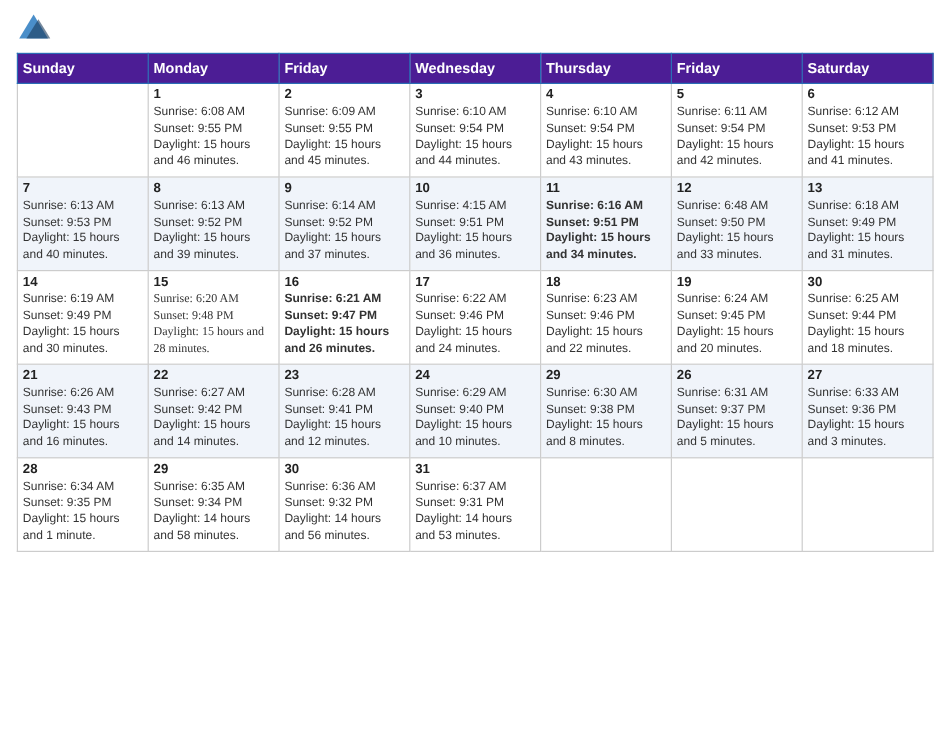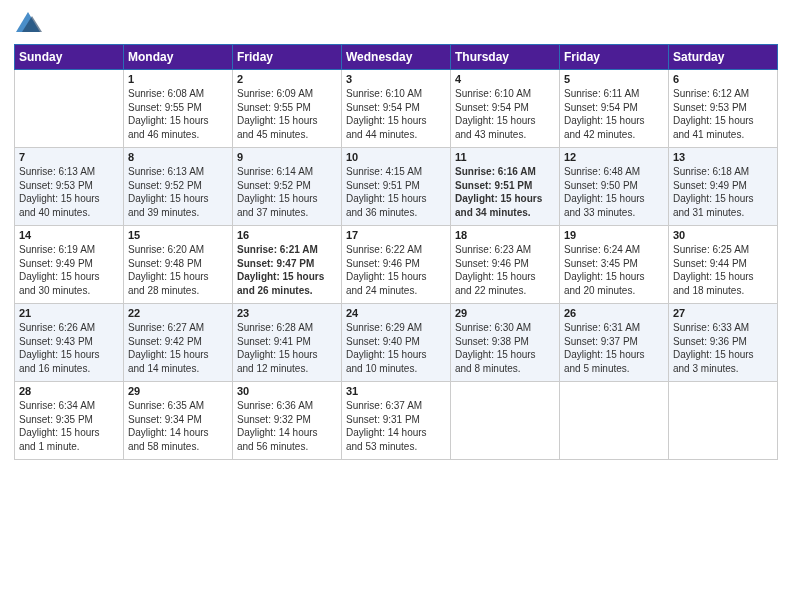--- a/index.html
+++ b/index.html
@@ -211,21 +211,21 @@
         </tr>
         <tr>
           <td>
             <span class="day-num">14</span>
             <div class="cell-text" style="white-space: pre-line;">Sunrise: 6:19 AM
 Sunset: 9:49 PM
 Daylight: 15 hours and 30 minutes.</div>
           </td>
           <td>
             <span class="day-num">15</span>
-            <div class="cell-text" style="white-space: pre-line;">Sunrise: 6:20 AM
+            <div class="cell-text" style="white-space: pre-line; font-family: Liberation Serif, serif;">Sunrise: 6:20 AM
 Sunset: 9:48 PM
 Daylight: 15 hours and 28 minutes.</div>
           </td>
           <td>
             <span class="day-num">16</span>
             <div class="cell-text" style="white-space: pre-line; font-weight: bold;">Sunrise: 6:21 AM
 Sunset: 9:47 PM
 Daylight: 15 hours and 26 minutes.</div>
           </td>
           <td>
@@ -236,21 +236,21 @@
           </td>
           <td>
             <span class="day-num">18</span>
             <div class="cell-text" style="white-space: pre-line;">Sunrise: 6:23 AM
 Sunset: 9:46 PM
 Daylight: 15 hours and 22 minutes.</div>
           </td>
           <td>
             <span class="day-num">19</span>
             <div class="cell-text" style="white-space: pre-line;">Sunrise: 6:24 AM
-Sunset: 3:45 PM
+Sunset: 9:45 PM
 Daylight: 15 hours and 20 minutes.</div>
           </td>
           <td>
             <span class="day-num">30</span>
             <div class="cell-text" style="white-space: pre-line;">Sunrise: 6:25 AM
 Sunset: 9:44 PM
 Daylight: 15 hours and 18 minutes.</div>
           </td>
         </tr>
         <tr>

